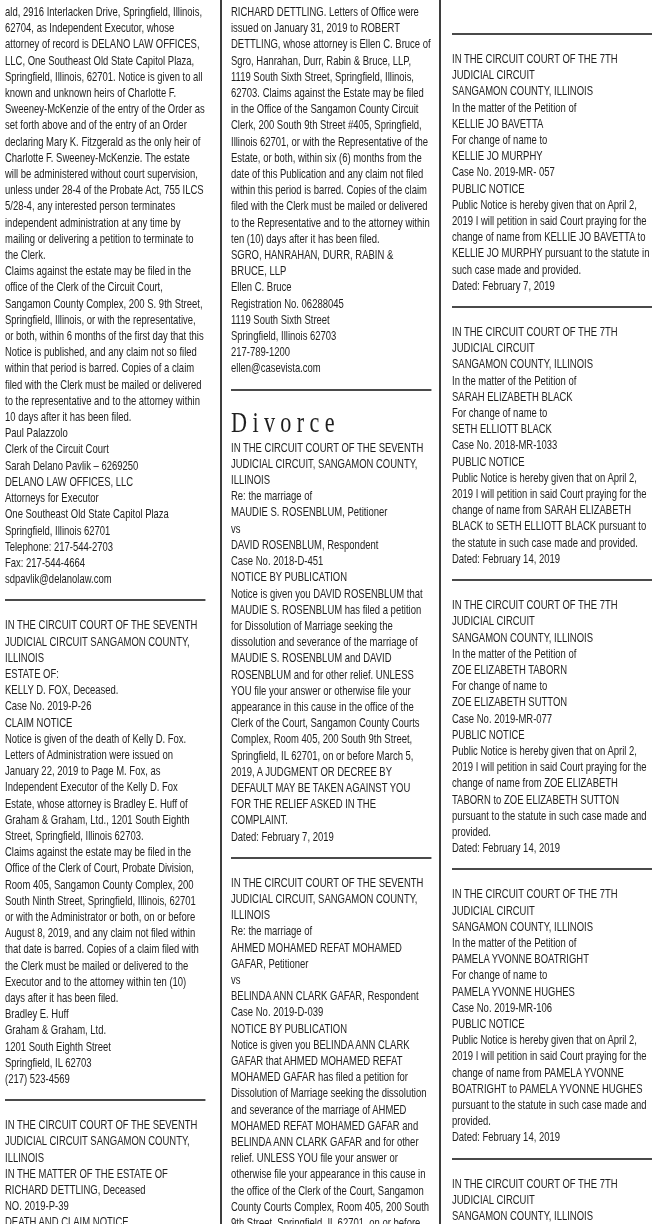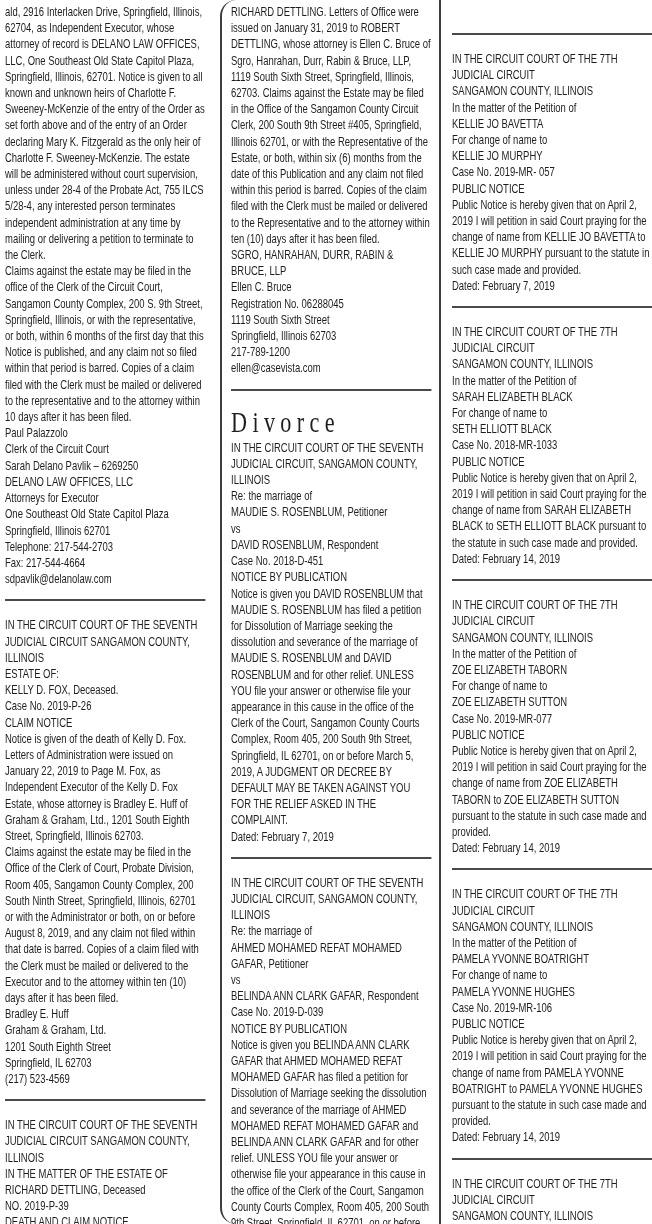--- a/index.html
+++ b/index.html
@@ -19,21 +19,21 @@
     background: var(--page-bg, #ffffff);
     color: var(--ink, #1e1e1e);
     font-family: "Liberation Sans", "DejaVu Sans", sans-serif;
   }
   .col {
     box-sizing: border-box;
     overflow: hidden;
     height: 1224px;
   }
   .col-1 { width: 220px; padding: 4px 0 0 5px; }
-  .col-2 { width: 219px; border-left: 2px solid var(--sep, #3e3e3e); padding: 4px 0 0 9px; border-radius: 16px; }
+  .col-2 { width: 219px; border-left: 2px solid var(--sep, #3e3e3e); padding: 4px 0 0 9px; }
   .col-3 { width: 213px; border-left: 2px solid var(--sep, #3e3e3e); padding: 2px 16px 0 11px; }
   .shrink {
     width: 262px;
     transform: scaleX(0.765);
     transform-origin: 0 0;
     font-size: 12.4px;
     line-height: 16.2px;
     letter-spacing: 0;
   }
   .text-block p { margin: 0; }

